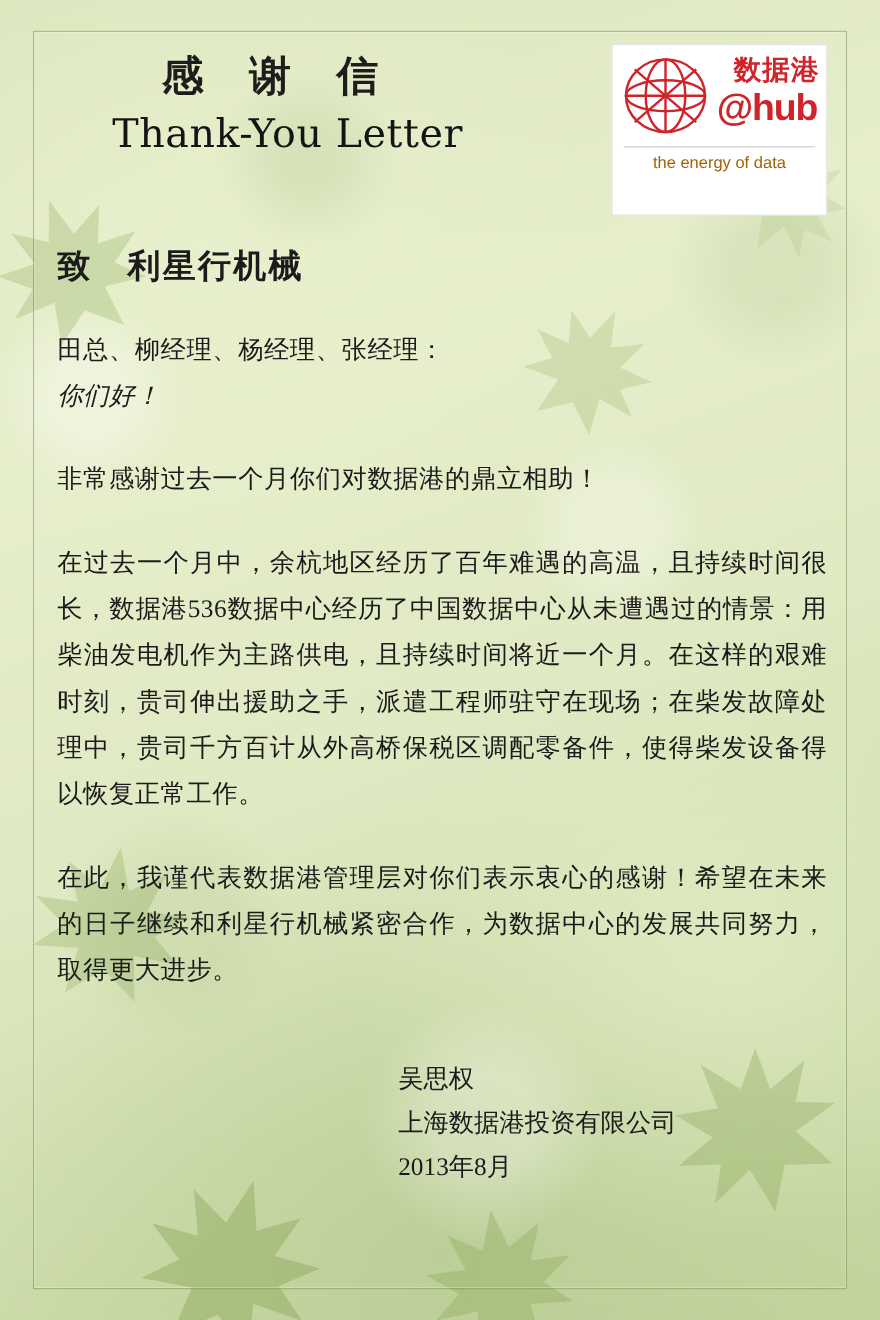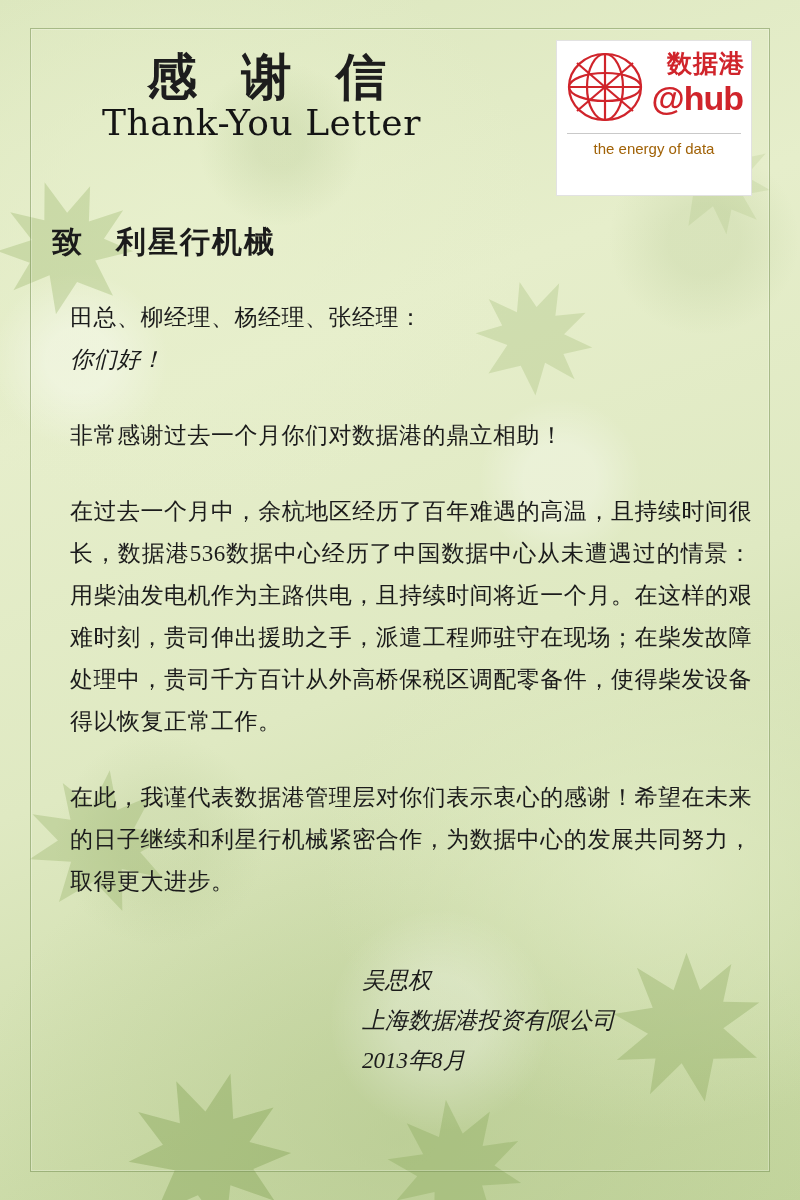--- a/index.html
+++ b/index.html
@@ -67,21 +67,21 @@
   
   #header {
     position: relative;
     height: 130px;
   }
   #title-cn {
     position: absolute;
     left: 95px;
     top: 4px;
     font-family: "Liberation Serif", serif;
-    font-size: 50px;
+    font-size: 38px;
     font-weight: bold;
     letter-spacing: 16px;
     color: #1d1d1d;
   }
   #title-en {
     position: absolute;
     left: 50px;
     top: 62px;
     font-family: "DejaVu Serif", serif;
     font-size: 36px;
@@ -159,32 +159,30 @@
     color: #1b1b1b;
     letter-spacing: 2px;
   }
 
   .para {
     font-size: 23px;
     line-height: 42px;
     color: #1b1b1b;
     letter-spacing: 0.5px;
     text-align: justify;
-    margin-left: 18px;
   }
   .block { margin-top: 34px; }
   .tight { margin-top: 0px; font-style: italic; }
 
   #sig {
     margin-top: 58px;
     margin-left: 310px;
     font-size: 23px;
     line-height: 40px;
     color: #1b1b1b;
-    font-style: italic;
   }
 </style>
 </head>
 <body>
 
 <div id="page">
 
   <div id="texture"></div>
 
   <div class="leaf" style="left:-10px; top:170px; opacity:.30; transform:rotate(-18deg);">

